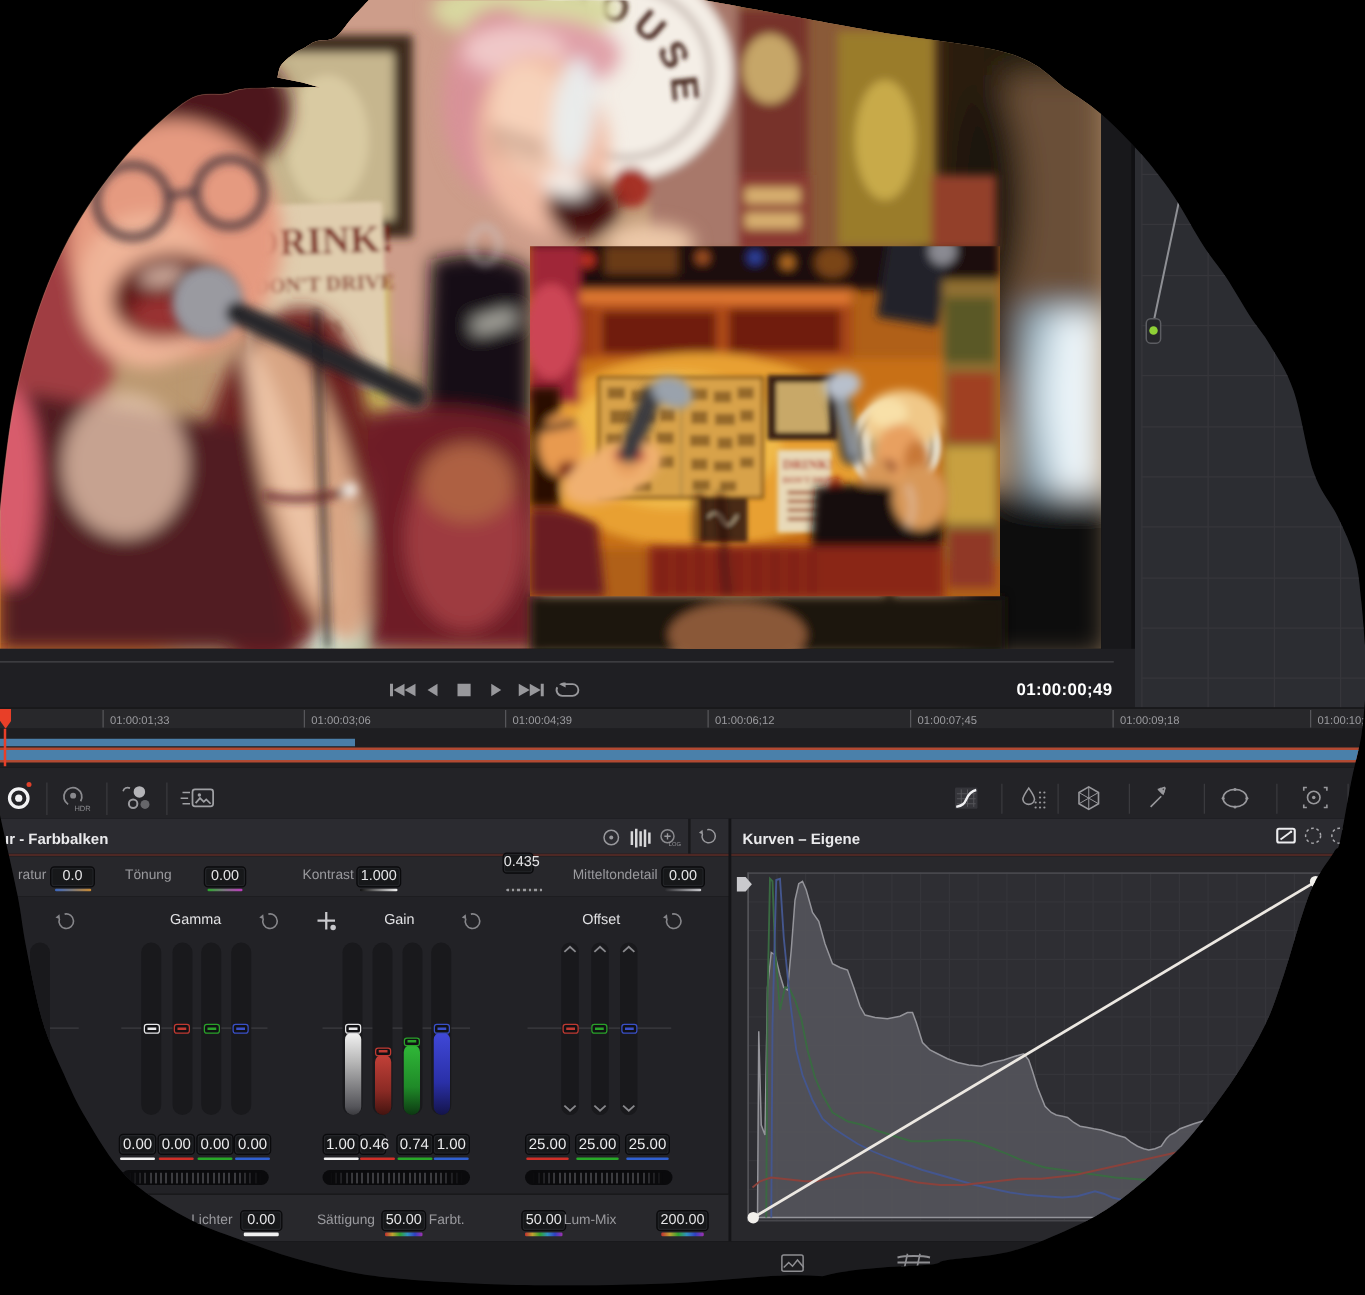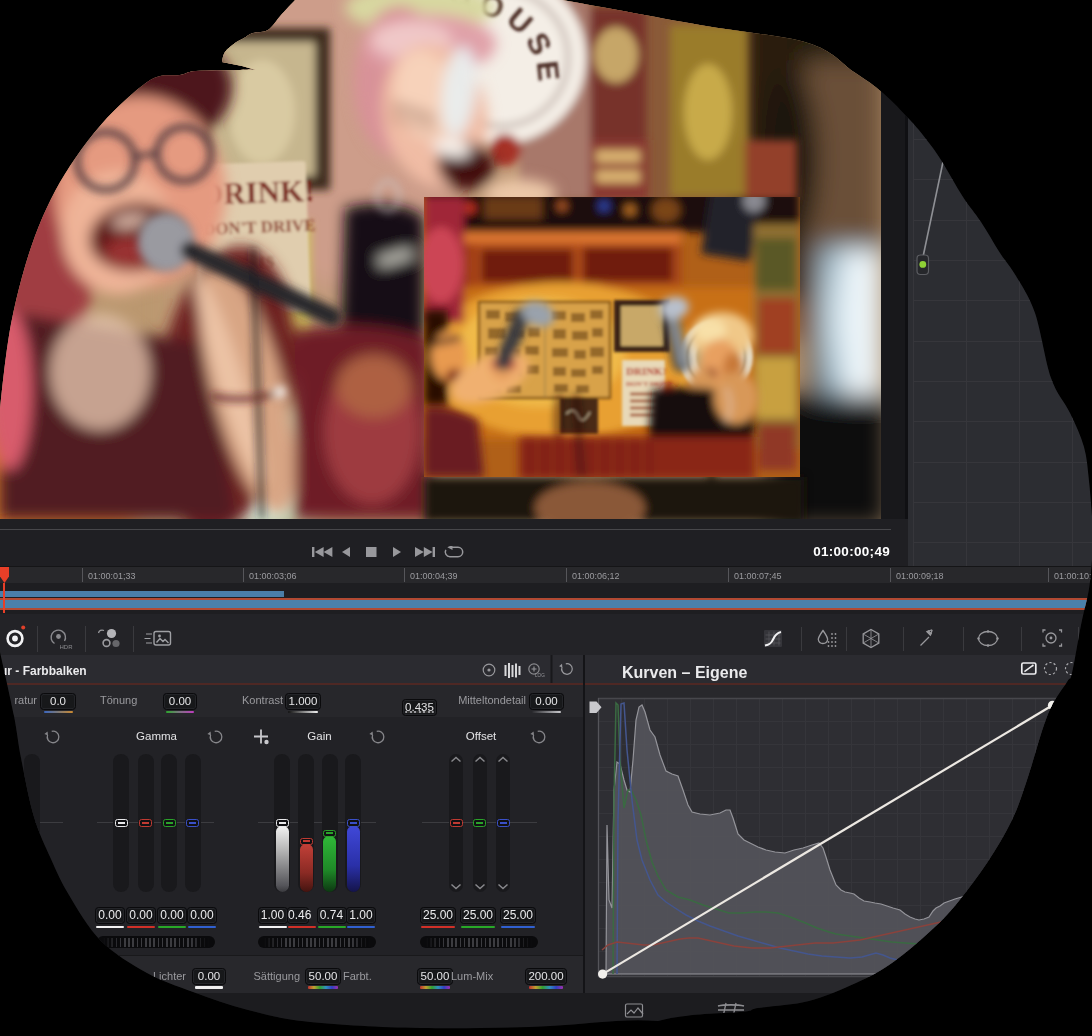--- a/index.html
+++ b/index.html
@@ -377,21 +377,21 @@
 <div class="abs lab" style="left:0;top:694px;width:37px;text-align:right">ratur</div>
 <div class="vbox" style="left:40px;top:692.5px;width:36px">0.0</div>
 <div class="uline" style="left:44px;top:710.5px;width:29px;background:linear-gradient(90deg,#3a66c0,#77777c 45%,#cc8a30)"></div>
 <div class="abs lab" style="left:100px;top:694px;width:58px;">Tönung</div>
 <div class="vbox" style="left:163px;top:692.5px;width:34px">0.00</div>
 <div class="uline" style="left:166px;top:710.5px;width:28px;background:linear-gradient(90deg,#2aa82a,#77777c 45%,#c03ac0)"></div>
 <div class="abs lab" style="left:225px;top:694px;width:58px;text-align:right">Kontrast</div>
 <div class="vbox" style="left:285px;top:692.5px;width:36px">1.000</div>
 <div class="uline" style="left:288px;top:710.5px;width:30px;background:linear-gradient(90deg,#111,#f2f2f2)"></div>
 <div class="abs lab" style="left:330px;top:724px;width:68px;text-align:right">Drehpunkt</div>
-<div class="vbox" style="left:402px;top:699px;width:35px">0.435</div>
+<div class="vbox" style="left:402px;top:682px;width:25px">0.435</div>
 <div class="uline" style="left:405px;top:710.5px;width:29px;background:repeating-linear-gradient(90deg,#9a9a9e 0 2px,#333 2px 4.5px)"></div>
 <div class="abs lab" style="left:440px;top:694px;width:86px;text-align:right">Mitteltondetail</div>
 <div class="vbox" style="left:529px;top:692.5px;width:35px">0.00</div>
 <div class="uline" style="left:532px;top:710.5px;width:29px;background:linear-gradient(90deg,#2a2a2e,#cacace)"></div>
 <div class="abs" style="left:0;top:717px;width:583px;height:238px;background:#222226"></div>
 <div class="gtitle" style="left:156.5px">Gamma</div>
 <div class="gtitle" style="left:319.5px">Gain</div>
 <div class="gtitle" style="left:481px">Offset</div>
 <svg class="abs" style="left:0;top:726px" width="583" height="22" viewBox="0 0 583 22">
 <g fill="none" stroke="#86868a" stroke-width="1.3">
@@ -497,21 +497,21 @@
 <div class="uline rb" style="left:308px;top:986px;width:30px"></div>
 <div class="abs lab" style="left:343px;top:969.5px;width:70px;text-align:left">Farbt.</div>
 <div class="vbox" style="left:417px;top:967.5px;width:36px">50.00</div>
 <div class="uline rb" style="left:420px;top:986px;width:30px"></div>
 <div class="abs lab" style="left:451px;top:969.5px;width:70px;text-align:left">Lum-Mix</div>
 <div class="vbox" style="left:525px;top:967.5px;width:42px">200.00</div>
 <div class="uline rb" style="left:529px;top:986px;width:34px"></div>
 <div class="abs" style="left:583px;top:655px;width:2px;height:338px;background:#141417"></div>
 <div class="abs" style="left:585px;top:655px;width:507px;height:28px;background:#2b2b30"></div>
 <div class="abs" style="left:585px;top:683px;width:507px;height:1.5px;background:#4e2824"></div>
-<div class="abs" style="left:622px;top:663.5px;font-size:16px;font-weight:bold;color:#eaeaec">Kurven – Eigene</div>
+<div class="abs" style="left:594px;top:663.5px;font-size:12px;font-weight:bold;color:#eaeaec">Kurven – Eigene</div>
 <svg class="abs" style="left:1020px;top:659px" width="72" height="19" viewBox="0 0 72 19">
 <g fill="none" stroke="#a8a8ac" stroke-width="1.2">
 <path d="M-6.5 -2v22" stroke="#16161a" stroke-width="2"></path>
 <rect x="1.8" y="4" width="14" height="11" rx="1.5" stroke="#ececee" stroke-width="1.7"></rect>
 <path d="M4.4 12.6 L12.6 6.6" stroke="#ececee" stroke-width="1.5"></path>
         <circle cx="12.8" cy="6.4" r="1" fill="#ececee" stroke="none"></circle>
 <circle cx="30.5" cy="9.5" r="6" stroke-dasharray="2.2 2.2"></circle>
 <circle cx="51.5" cy="9.5" r="6" stroke-dasharray="2.2 2.2"></circle>
 <circle cx="70.5" cy="9.5" r="6" stroke-dasharray="2.2 2.2"></circle>
 </g>

